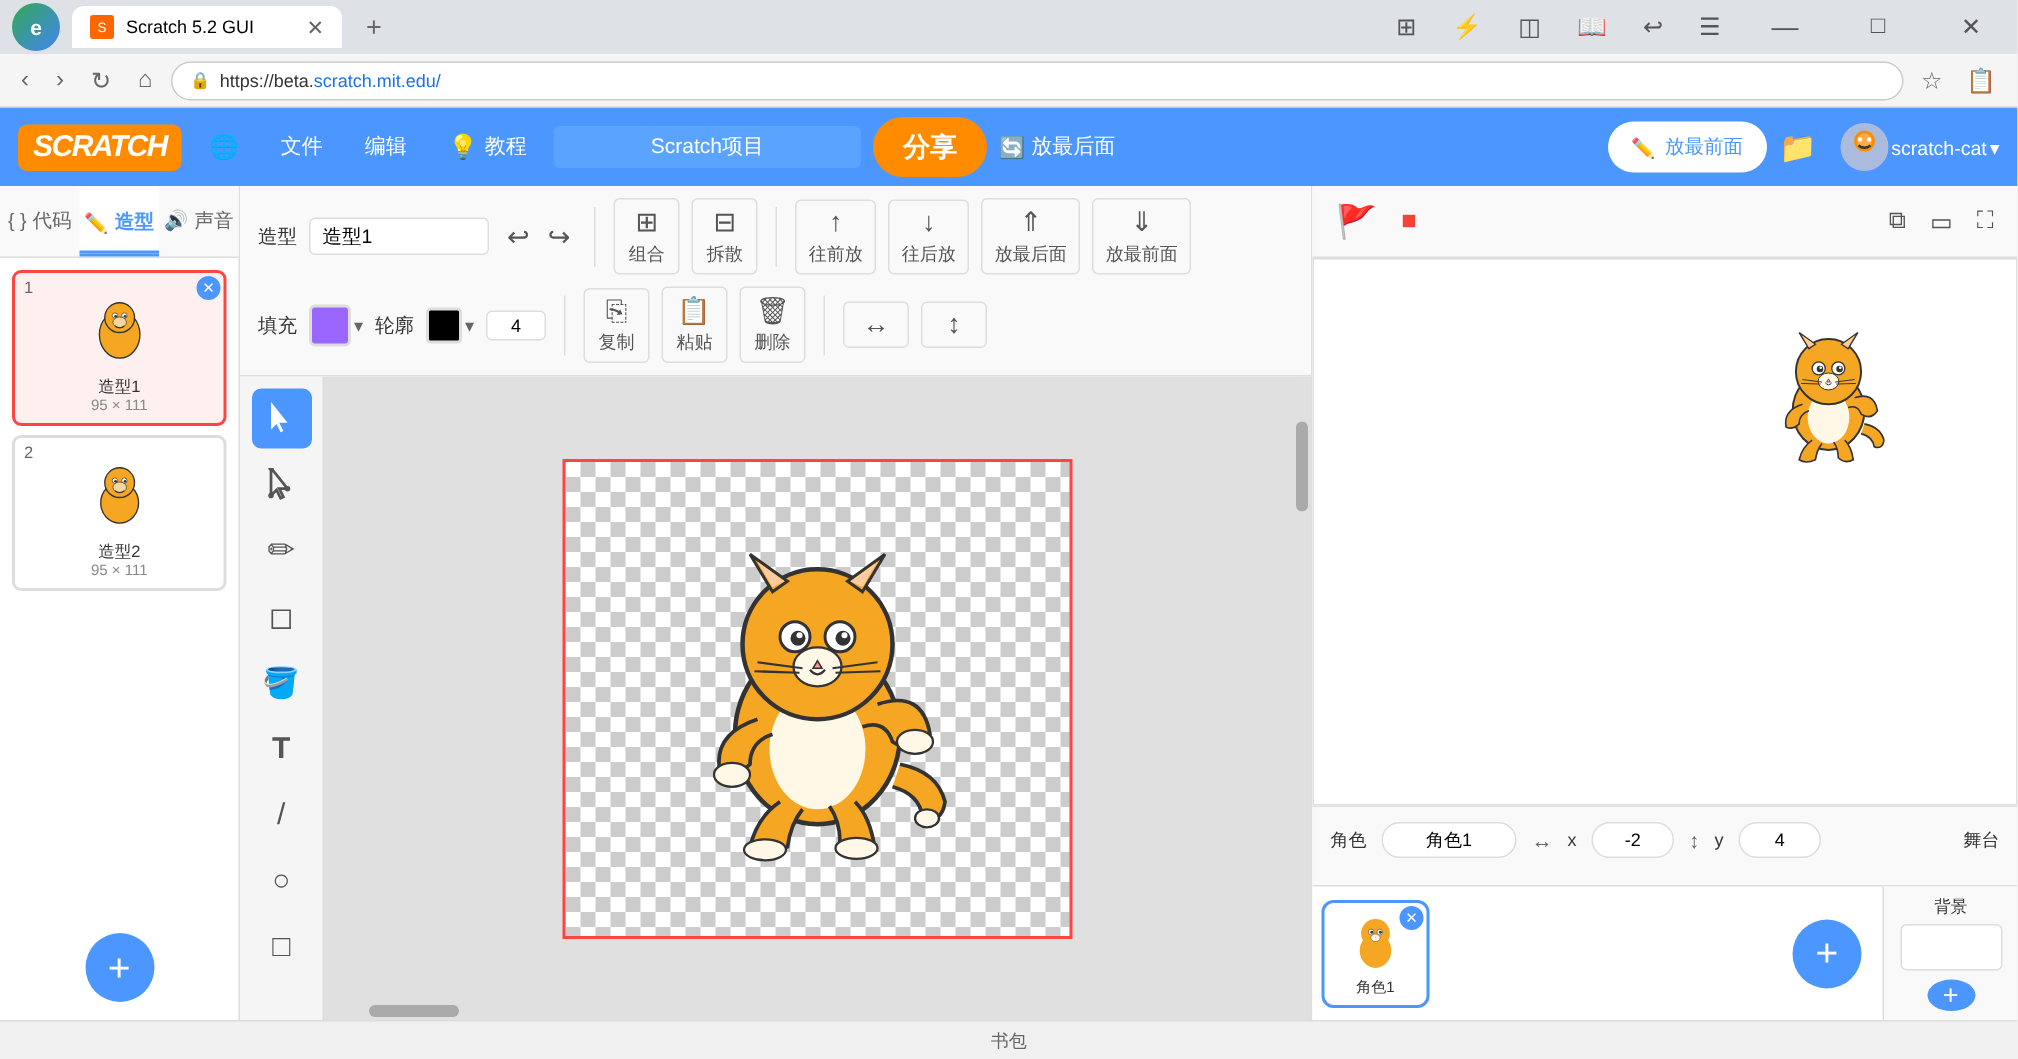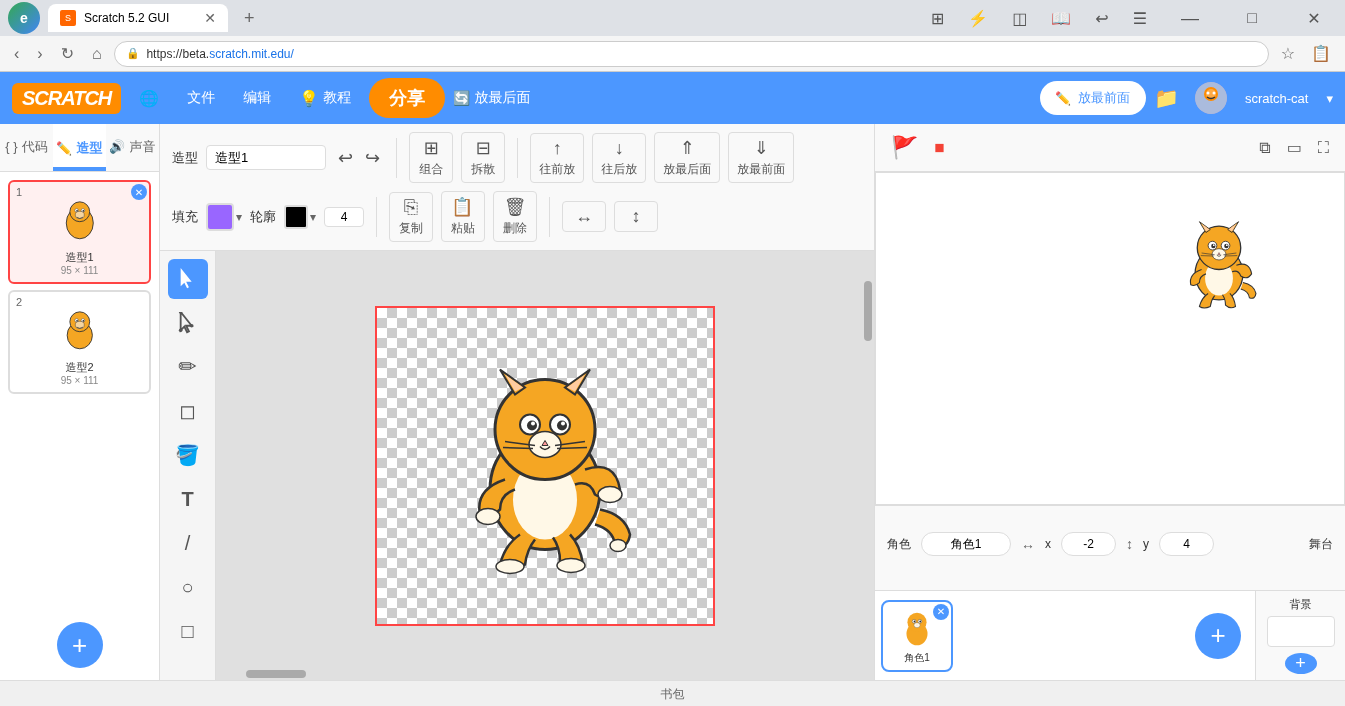--- a/index.html
+++ b/index.html
@@ -31,21 +31,21 @@
     
     .menubar { background: #4c97ff; height: 52px; display: flex; align-items: center; padding: 0 12px; gap: 8px; }
     .scratch-logo { background: #ff8c00; border-radius: 6px; padding: 4px 10px; color: white; font-weight: bold; font-size: 20px; font-style: italic; letter-spacing: -1px; }
     .menu-item { color: white; padding: 6px 10px; border-radius: 4px; cursor: pointer; display: flex; align-items: center; gap: 4px; font-size: 14px; }
     .menu-icon { font-size: 16px; }
     .project-name-input { background: #5aa3ff; border: none; border-radius: 4px; padding: 6px 12px; color: white; font-size: 14px; min-width: 140px; outline: none; text-align: center; }
     .share-btn { background: #ff8c00; color: white; border: none; border-radius: 20px; padding: 8px 20px; font-size: 18px; cursor: pointer; font-weight: bold; }
     .community-btn { color: white; border: none; background: none; cursor: pointer; font-size: 14px; display: flex; align-items: center; gap: 4px; }
     .spacer { flex: 1; }
     .feedback-btn { background: white; color: #4c97ff; border: none; border-radius: 20px; padding: 8px 16px; font-size: 13px; cursor: pointer; display: flex; align-items: center; gap: 6px; }
-    .user-area { display: flex; align-items: center; gap: 18px; color: white; cursor: pointer; }
+    .user-area { display: flex; align-items: center; gap: 2px; color: white; cursor: pointer; }
     .user-avatar { width: 32px; height: 32px; border-radius: 50%; background: #aad; display: flex; align-items: center; justify-content: center; overflow: hidden; }
     .folder-icon { color: white; font-size: 20px; margin-right: 8px; cursor: pointer; }
 
     
     .main { display: flex; flex: 1; overflow: hidden; }
 
     
     .costumes-panel { width: 160px; display: flex; flex-direction: column; background: #fff; border-right: 1px solid #ddd; }
     .panel-tabs { display: flex; height: 48px; border-bottom: 1px solid #ddd; background: #f9f9f9; }
     .panel-tab { flex: 1; display: flex; align-items: center; justify-content: center; gap: 4px; cursor: pointer; font-size: 13px; color: #666; border-bottom: 2px solid transparent; }
@@ -90,21 +90,21 @@
     .stage-toolbar { height: 48px; background: #f9f9f9; border-bottom: 1px solid #ddd; display: flex; align-items: center; padding: 0 12px; gap: 8px; }
     .stage-btn { background: none; border: none; cursor: pointer; font-size: 18px; padding: 4px; border-radius: 4px; }
     .flag-btn { color: #4CAF50; font-size: 22px; }
     .stop-btn { color: #f44336; font-size: 20px; }
     .stage-spacer { flex: 1; }
     .stage-view-btn { background: none; border: none; cursor: pointer; padding: 4px; border-radius: 4px; font-size: 16px; color: #555; }
 
     .stage-canvas { flex: 1; background: white; display: flex; align-items: center; justify-content: center; border: 1px solid #ddd; margin: 0; position: relative; overflow: hidden; }
 
     
-    .props-panel { background: #f9f9f9; border-top: 1px solid #ddd; padding: 26px 12px; }
+    .props-panel { background: #f9f9f9; border-top: 1px solid #ddd; padding: 10px 12px; }
     .props-row { display: flex; align-items: center; gap: 10px; margin-bottom: 8px; }
     .prop-label { font-size: 12px; color: #333; white-space: nowrap; }
     .prop-input { border: 1px solid #ddd; border-radius: 20px; padding: 4px 10px; font-size: 12px; width: 90px; text-align: center; background: white; }
     .prop-input-sm { border: 1px solid #ddd; border-radius: 20px; padding: 4px 8px; font-size: 12px; width: 55px; text-align: center; background: white; }
     .prop-icon { font-size: 14px; color: #666; }
     .prop-eye { width: 28px; height: 28px; border-radius: 50%; background: none; border: 1px solid #ddd; cursor: pointer; display: flex; align-items: center; justify-content: center; font-size: 14px; }
     .prop-cross { width: 28px; height: 28px; border-radius: 50%; background: none; border: 1px solid #ddd; cursor: pointer; display: flex; align-items: center; justify-content: center; font-size: 14px; }
 
     .add-sprite-btn { width: 46px; height: 46px; border-radius: 50%; background: #4c97ff; border: none; color: white; font-size: 26px; cursor: pointer; align-self: center; display: flex; align-items: center; justify-content: center; margin-right: 6px; }
 
@@ -170,20 +170,21 @@
     <div class="menu-item">
       <span>文件</span>
     </div>
     <div class="menu-item">
       <span>编辑</span>
     </div>
     <div class="menu-item">
       <span class="menu-icon">💡</span>
       <span>教程</span>
     </div>
+    <input type="text" class="project-name-input" value="Scratch项目" style="">
     <button class="share-btn">
       <span>分享</span>
     </button>
     <button class="community-btn">
       <span>🔄</span>
       <span>放最后面</span>
     </button>
     <div class="spacer"></div>
     <button class="feedback-btn">
       <span>✏️</span>

